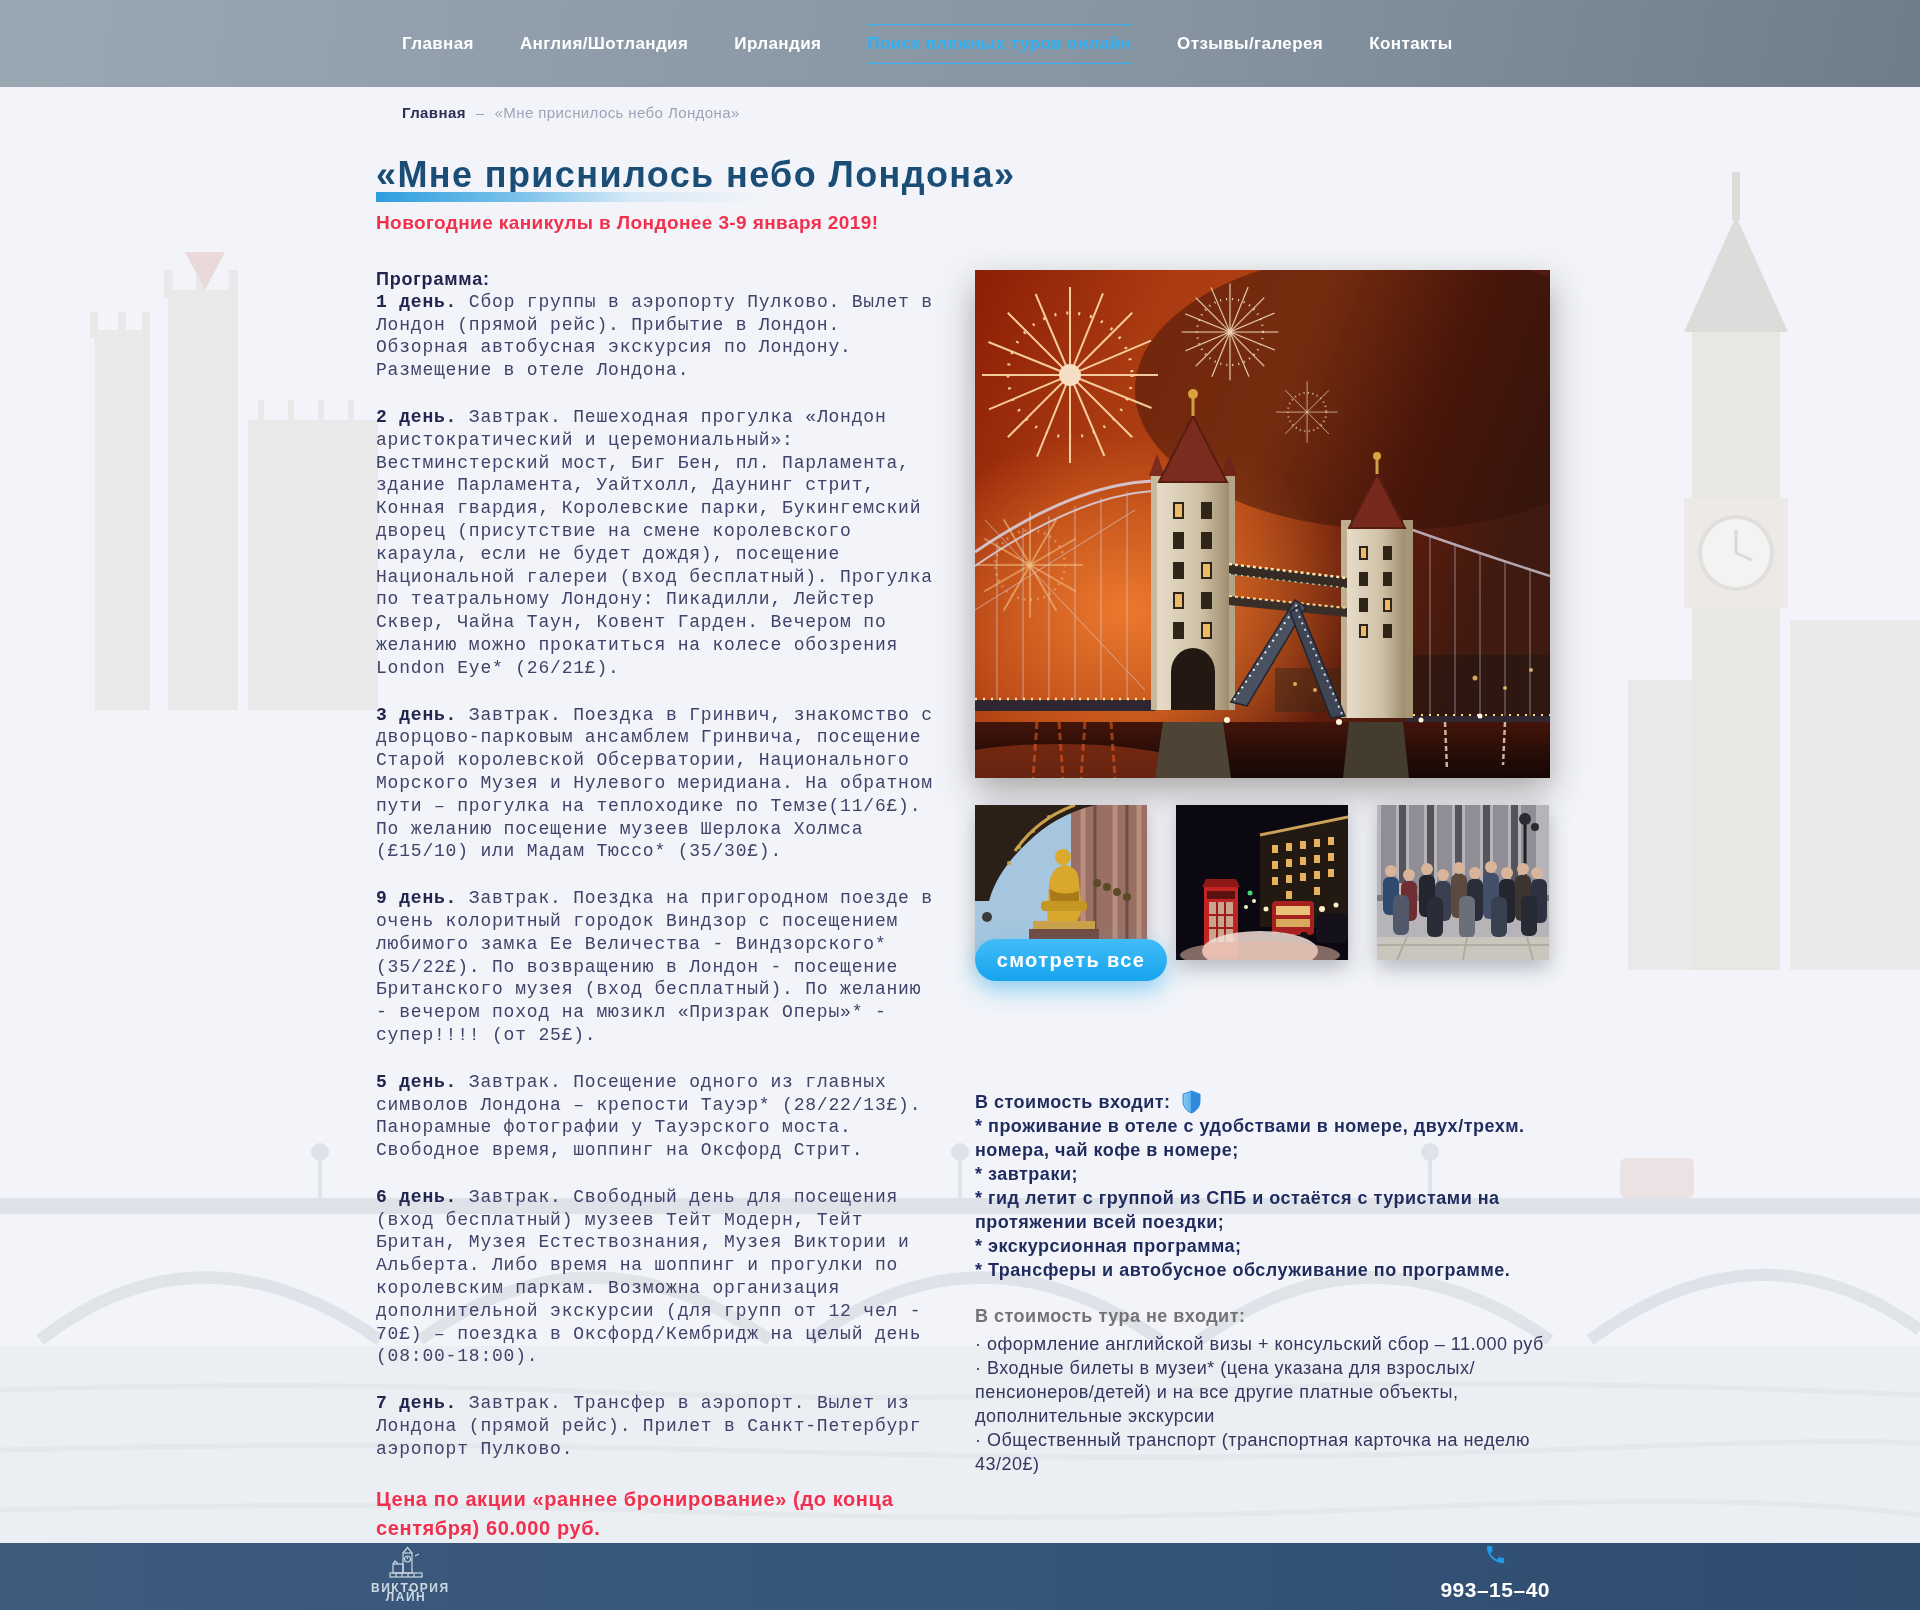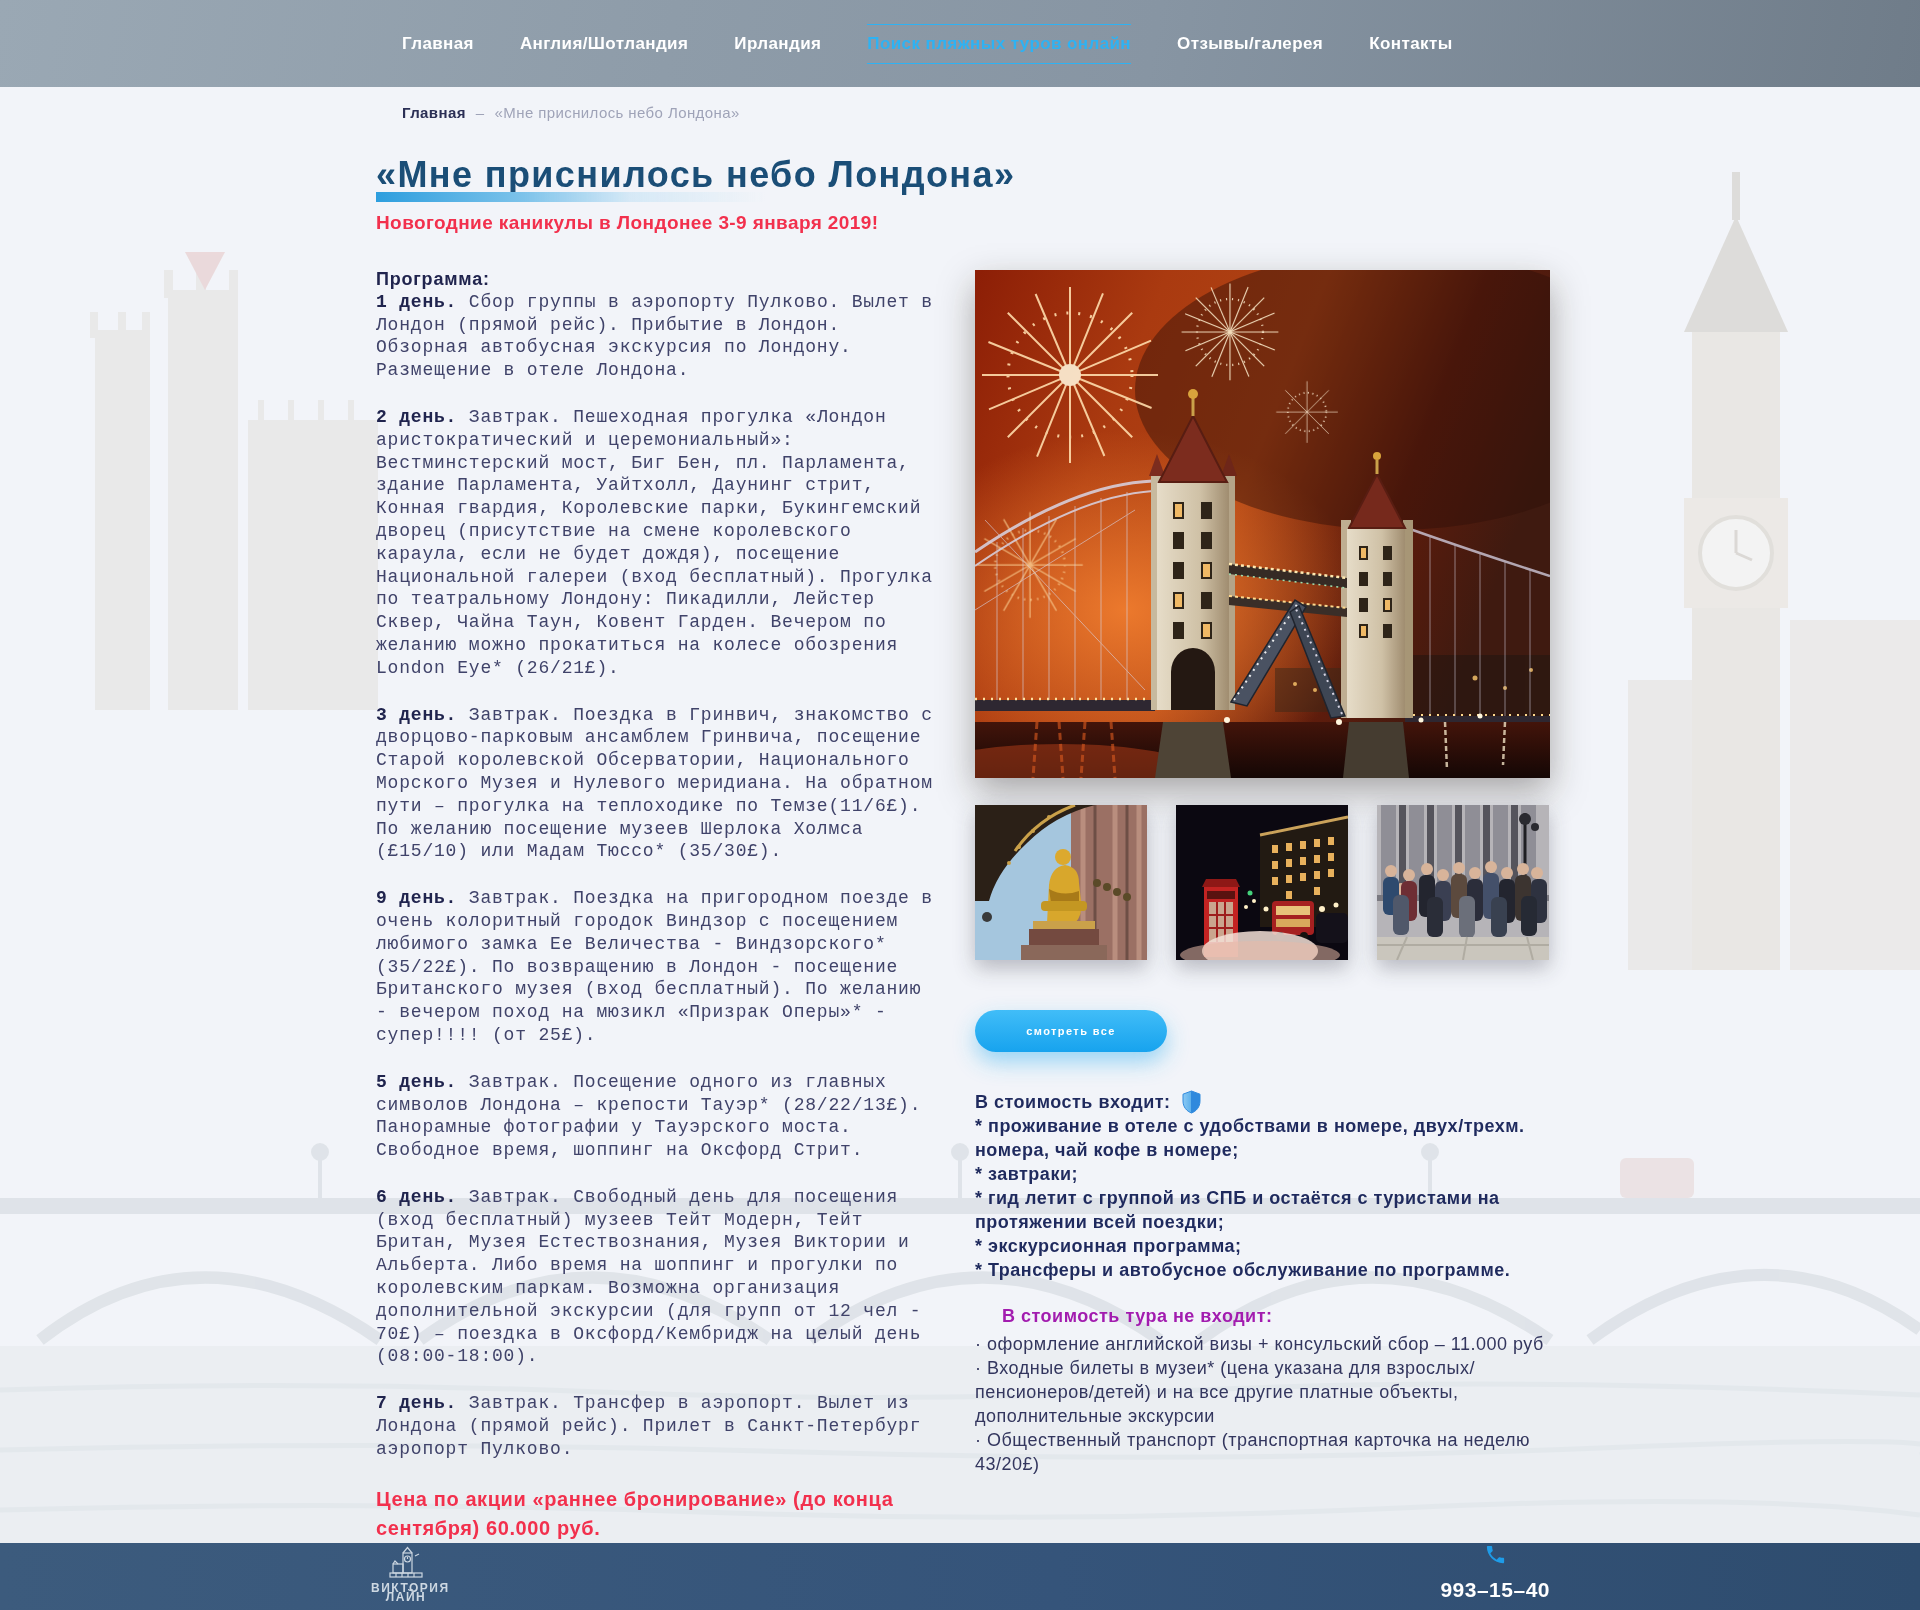--- a/index.html
+++ b/index.html
@@ -59,37 +59,37 @@
   }
 
   
   .hero{
     position:absolute;left:975px;top:270px;width:575px;height:508px;z-index:3;
     box-shadow:0 14px 34px rgba(30,20,15,.35);cursor:pointer;background:#6e1a08;
   }
   .thumbs{position:absolute;left:975px;top:805px;z-index:3;display:flex;gap:29px;}
   .thumb{width:172px;height:155px;box-shadow:0 8px 20px rgba(40,40,60,.30);cursor:pointer;background:#222;}
   .view-all{
-    position:absolute;left:975px;top:1010px;z-index:4;width:192px;height:42px;
+    position:absolute;left:975px;top:939px;z-index:4;width:192px;height:42px;
     border:none;border-radius:21px;cursor:pointer;
     background:linear-gradient(180deg,#41bdf8,#17a3ee);
-    color:#fff;font-family:inherit;font-size:11px;font-weight:700;letter-spacing:1.4px;
+    color:#fff;font-family:inherit;font-size:20px;font-weight:700;letter-spacing:1.4px;
     box-shadow:0 10px 22px rgba(41,170,240,.45);
   }
   .included{
     position:absolute;left:975px;top:1072px;width:580px;z-index:3;
     font-size:18px;font-weight:700;line-height:24px;letter-spacing:.5px;color:#1f2a5e;margin-top:18px;
   }
   .included .heading{display:flex;align-items:center;gap:10px;}
   .shield{width:21px;height:24px;flex:0 0 auto;}
   .not-included{
     position:absolute;left:975px;top:1304px;width:580px;z-index:3;
     font-size:18px;line-height:24px;letter-spacing:.5px;color:#33365e;
   }
-  .not-included .heading{font-weight:700;color:#a21caf;margin-bottom:4px;margin-left:27px;}
+  .not-included .heading{font-weight:700;color:#737373;margin-bottom:4px;}
 
   
   .footer{
     position:absolute;left:0;top:1543px;width:1920px;height:67px;z-index:5;
     background:linear-gradient(90deg,#3c5b7d 0%,#35547a 55%,#2e4c6e 100%);
   }
   .footer-logo{
     position:absolute;left:371px;top:3px;width:70px;text-align:center;cursor:pointer;
   }
   .footer-logo .lg-line{font-size:12px;font-weight:700;letter-spacing:1.5px;color:#cdd8e2;line-height:9px;}

